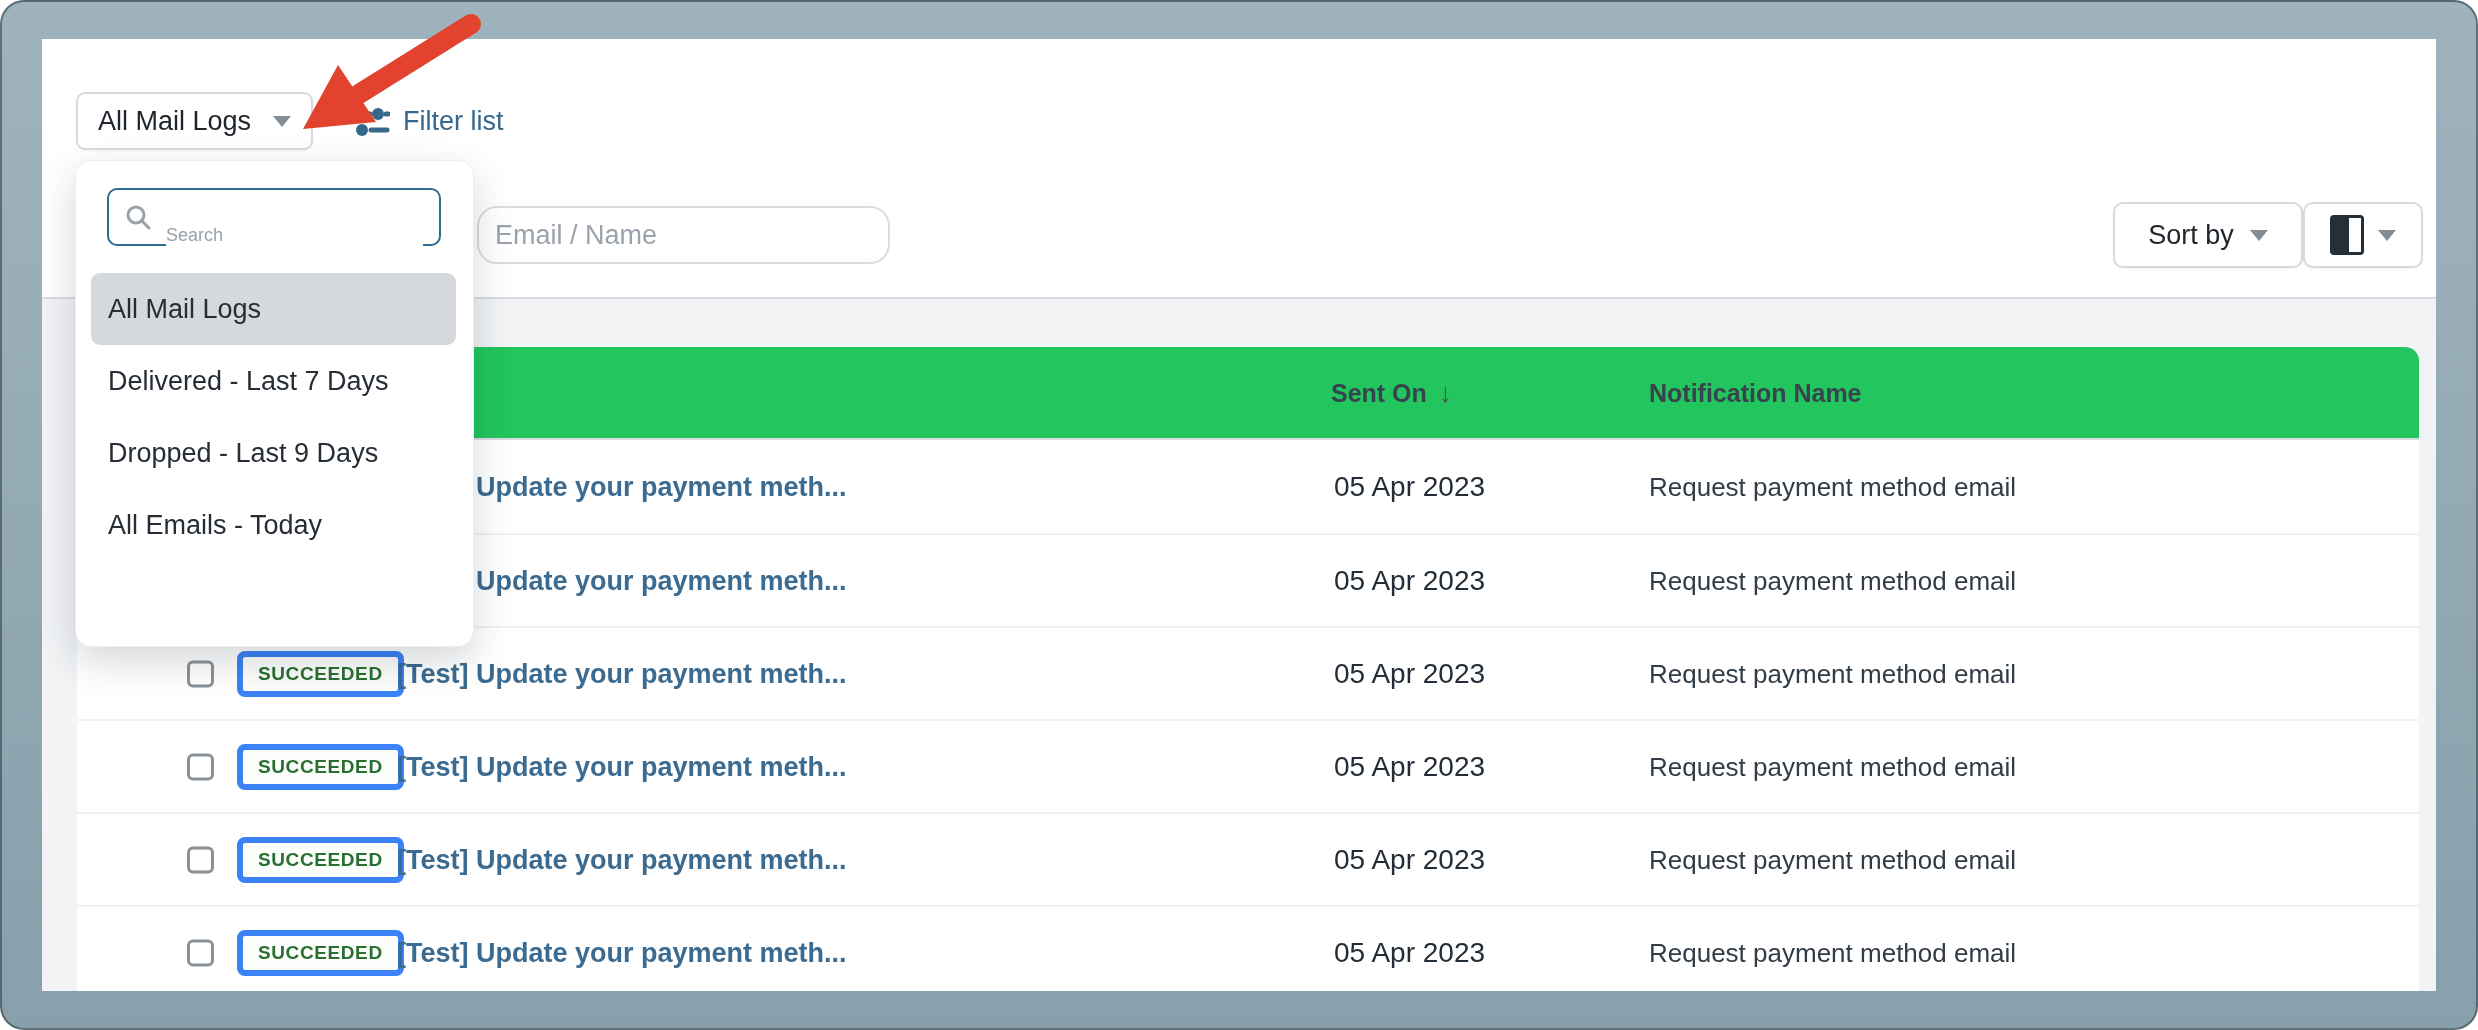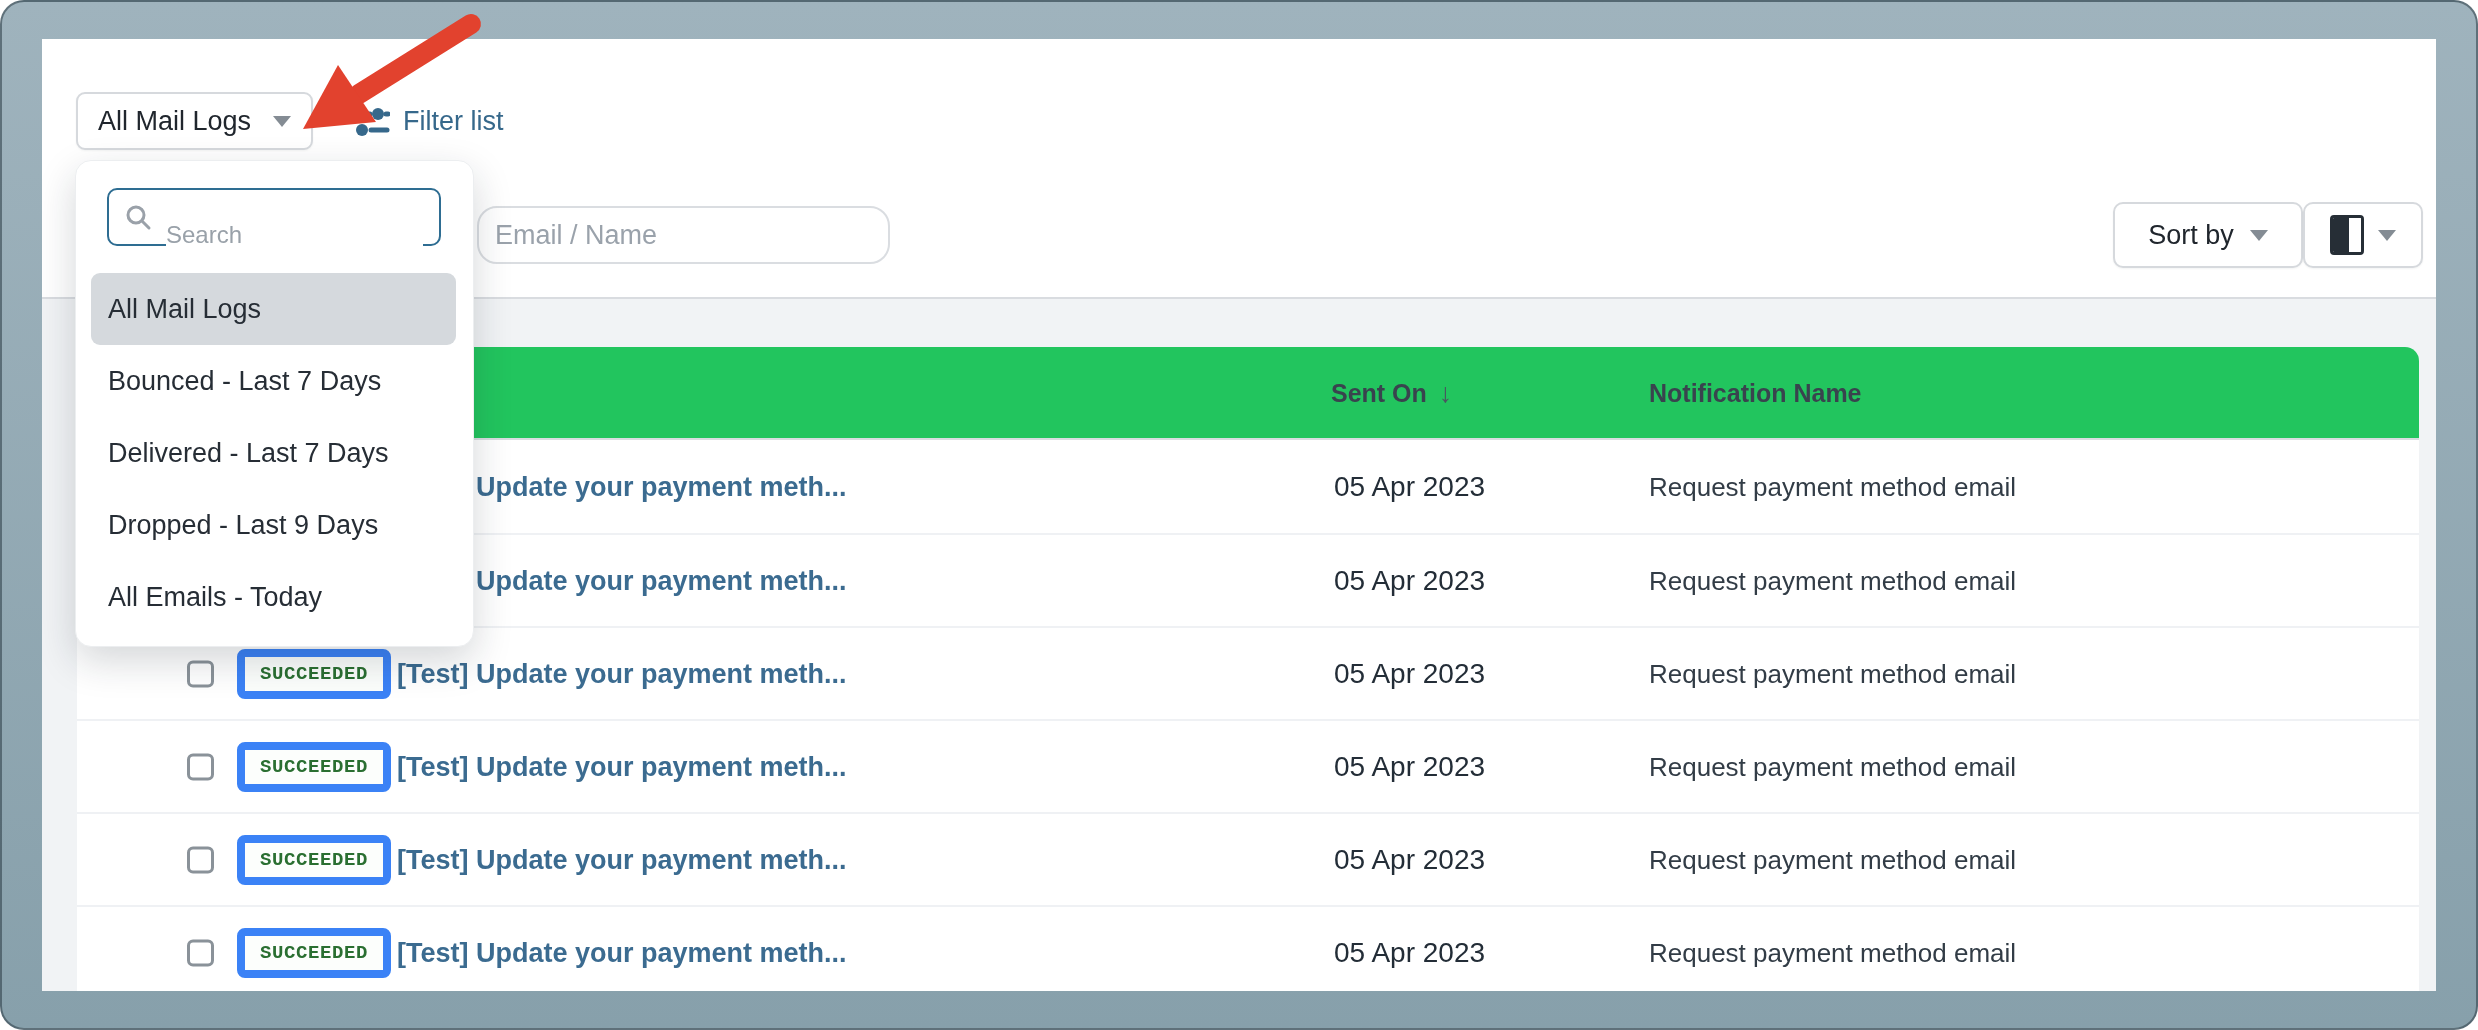--- a/index.html
+++ b/index.html
@@ -46,32 +46,32 @@
   .thead { position:relative; height:93px; border-bottom:2px solid #d9dde1; }
   .th { position:absolute; top:50%; transform:translateY(-50%); font-size:25px; font-weight:600; color:#39434e; display:flex; align-items:center; gap:12px; }
   .th-sent { left:1254px; }
   .th-notif { left:1572px; }
   .sort-arrow { font-size:27px; font-weight:400; color:#4a5560; }
 
   .row { position:relative; height:93px; background:#fff; }
   .row + .row { border-top:2px solid #eff1f4; }
   .cell { position:absolute; top:50%; transform:translateY(-50%); }
   .checkbox { left:110px; width:27px; height:27px; border:3px solid #8a9299; border-radius:6px; background:#fff; cursor:pointer; }
-  .badge { left:160px; padding:6px 15px; border:8px solid #3b82f6; border-radius:8px; background:#fcfefc;
-    font-size:19px; font-weight:700; letter-spacing:.6px; color:#2a6f31;font-family:Liberation Mono, monospace; }
+  .badge { left:160px; padding:6px 15px; border:6px solid #3b82f6; border-radius:8px; background:#fcfefc;
+    font-size:19px; font-weight:700; letter-spacing:.6px; color:#2a6f31; }
   .subject { left:320px; font-size:27px; font-weight:600; color:#3b6b90; white-space:nowrap; cursor:pointer; }
   .sent-on { left:1257px; font-size:28px; color:#232d37; white-space:nowrap; }
   .notif { left:1572px; font-size:26px; color:#323c46; white-space:nowrap; }
 
   
   .dropdown { position:absolute; left:33px; top:121px; width:399px; height:487px; background:#fff;
     border-radius:16px; border:1px solid #eceef0; box-shadow:0 14px 38px rgba(22,32,42,.18); z-index:20; }
   .dd-search { position:absolute; left:31px; top:27px; width:334px; height:58px;
     border:2.5px solid #2e6d92; border-radius:10px; display:flex; align-items:center; gap:14px; padding:0 16px; background:#fff; }
-  .dd-search input { border:none; outline:none; flex:1; min-width:0; font-size:24px; color:#c2410c; font-family:"Liberation Sans", sans-serif;margin-top:36px; }
+  .dd-search input { border:none; outline:none; flex:1; min-width:0; font-size:18px; color:#c2410c; font-family:"Liberation Sans", sans-serif;margin-top:36px; }
   .dd-search input::placeholder { color:#99a1a9; }
   .dd-items { position:absolute; left:15px; right:17px; top:112px; }
   .dd-item { height:72px; display:flex; align-items:center; padding-left:17px; font-size:27px; color:#262d35; border-radius:9px; cursor:pointer; }
   .dd-item.selected { background:#d5d9dd; }
 
   
   .arrow-overlay { position:absolute; inset:0; z-index:50; pointer-events:none; }
 </style>
 </head>
 <body>
@@ -173,21 +173,20 @@
     <div class="dropdown">
       <div class="dd-search">
         <svg width="27" height="27" viewBox="0 0 27 27">
           <circle cx="11" cy="11" r="8" fill="none" stroke="#9aa1a9" stroke-width="3"></circle>
           <line x1="17.5" y1="17.5" x2="24" y2="24" stroke="#9aa1a9" stroke-width="3" stroke-linecap="round"></line>
         </svg>
         <input type="text" placeholder="Search" style="">
       </div>
       <div class="dd-items">
         <div class="dd-item selected">All Mail Logs</div>
-        <div class="dd-item">Bounced - Last 7 Days</div>
         <div class="dd-item">Delivered - Last 7 Days</div>
         <div class="dd-item">Dropped - Last 9 Days</div>
         <div class="dd-item">All Emails - Today</div>
       </div>
     </div>
   </div>
 
   <svg class="arrow-overlay" width="2478" height="1030" viewBox="0 0 2478 1030">
     <path d="M469 22 L357 92" stroke="#e2422e" stroke-width="20" stroke-linecap="round" fill="none"></path>
     <polygon points="301,127 336,63 374,120" fill="#e2422e"></polygon>

